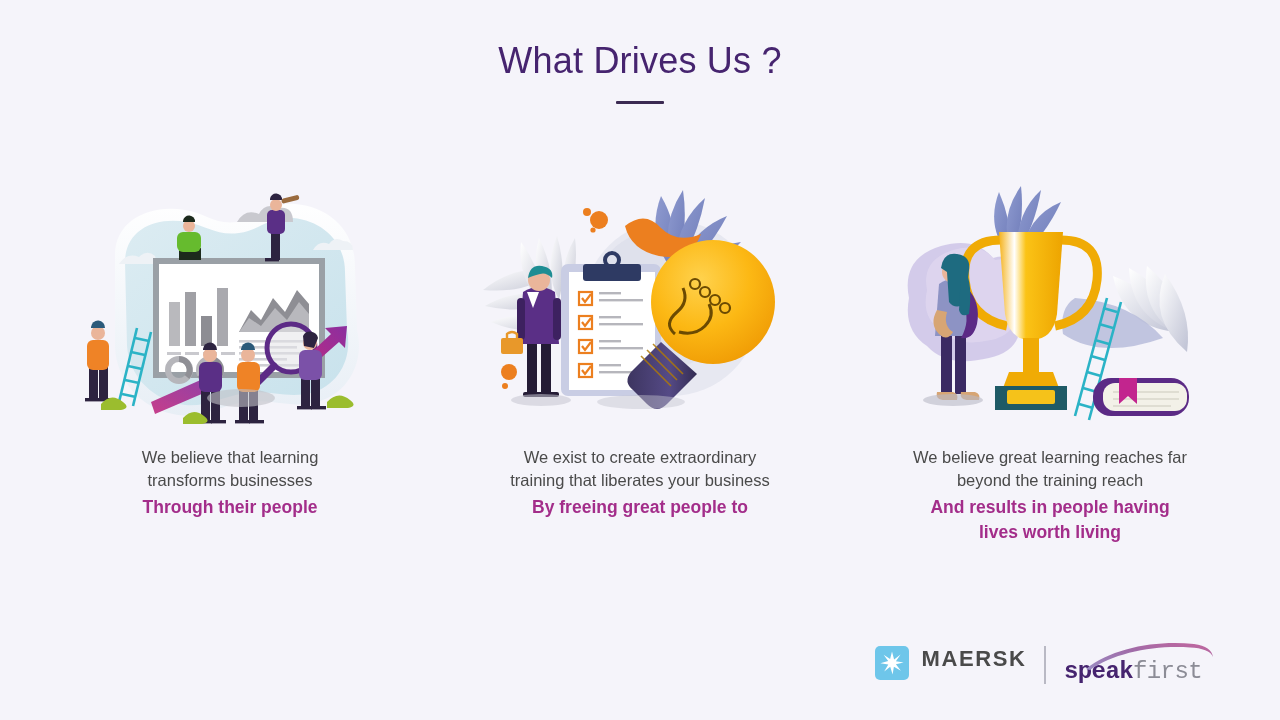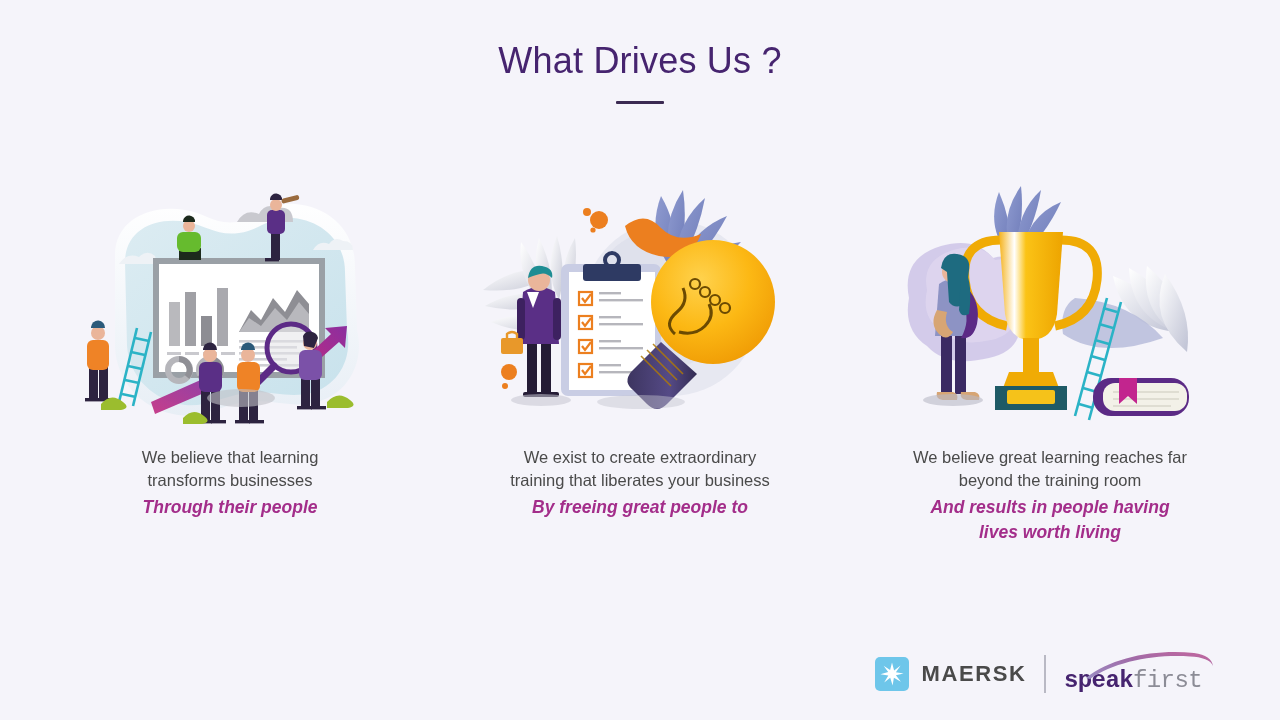--- a/index.html
+++ b/index.html
@@ -77,30 +77,29 @@
     line-height: 1.38;
     font-weight: normal;
     text-align: center;
   }
   .caption-emph {
     font-size: 17.5px;
     color: #a32d8a;
     font-weight: bold;
     line-height: 1.44;
     margin-top: 3px;
-    font-style: italic;
   }
 
   
   .logo-lockup {
     position: absolute;
     right: 78px;
     bottom: 18px;
     display: flex;
-    align-items: center;
+    align-items: flex-start;
     height: 56px;
   }
   .maersk-mark {
     width: 34px;
     height: 34px;
     border-radius: 5px;
     background: #6ec6ea;
     display: flex;
     align-items: center;
     justify-content: center;
@@ -515,21 +514,21 @@
           <path d="M66 88 q2 -16 16 -14 q14 2 12 16 l-4 34 q-10 6 -16 -2 l-2 -30 Z" fill="#1e6b80"></path>
           <path d="M90 90 q8 14 4 44 q-8 4 -10 -4 l2 -36 Z" fill="#1e6b80"></path>
         </g>
 
         <ellipse cx="78" cy="220" rx="30" ry="6" fill="#b9b9c6" opacity="0.6"></ellipse>
       </svg>
 
       <div class="caption">
         <div class="caption-lead">
           <div>We believe great learning reaches far</div>
-          <div>beyond the training room</div>
+          <div>beyond the training reach</div>
         </div>
         <div class="caption-emph">
           <div>And results in people having</div>
           <div>lives worth living</div>
         </div>
       </div>
     </div>
 
   </div>
 

